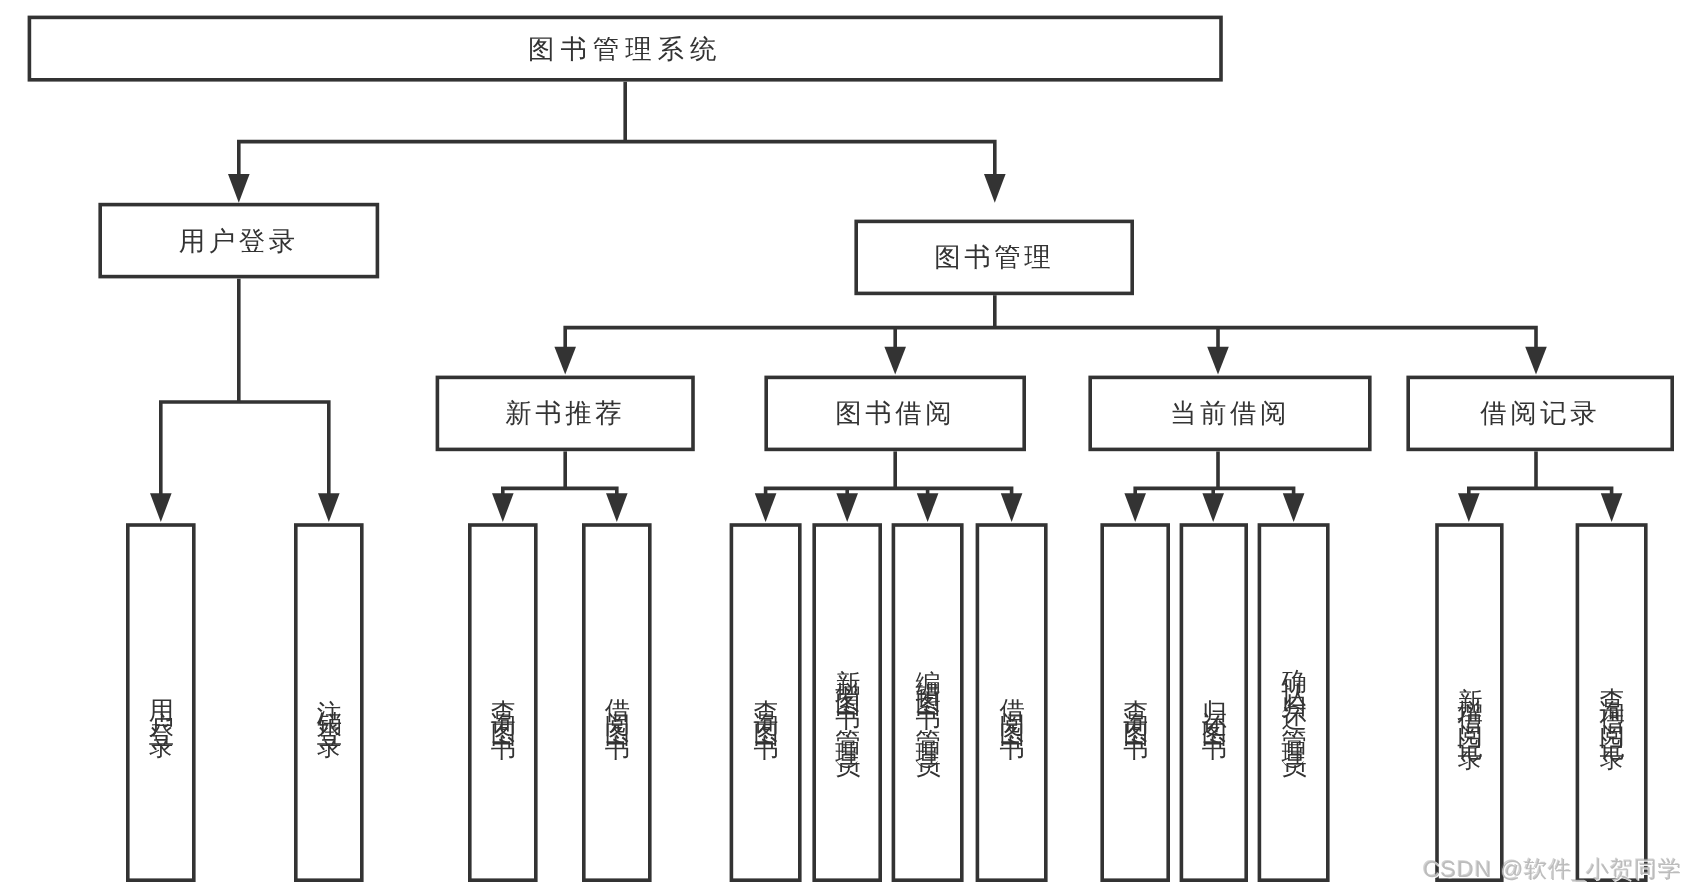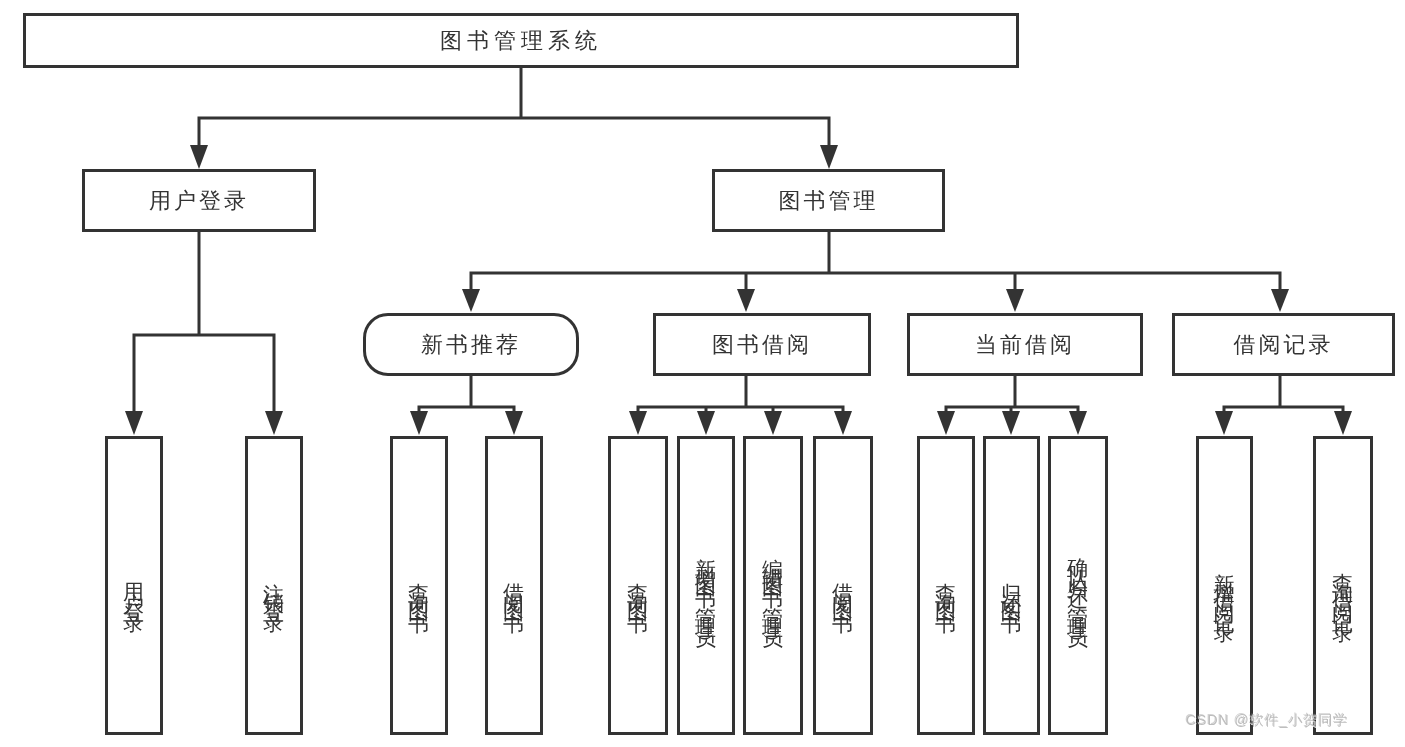--- a/index.html
+++ b/index.html
@@ -48,44 +48,44 @@
     writing-mode: vertical-rl;
     text-orientation: mixed;
     font-size: 21px;
     letter-spacing: 10px;
     line-height: 1;
     white-space: normal;
   }
   
   #n-root           { left: 23px;   top: 13px;  width: 996px; height: 55px; }
   #n-user-login     { left: 82px;   top: 169px; width: 234px; height: 63px; }
-  #n-book-mgmt      { left: 712px;  top: 169px; width: 233px; height: 63px; }
-  #n-new-book       { left: 363px;  top: 313px; width: 216px; height: 63px; border-radius: 25px; }
-  #n-book-borrow    { left: 637px;  top: 313px; width: 218px; height: 63px; margin-left: 16px; }
+  #n-book-mgmt      { left: 712px;  top: 183px; width: 233px; height: 63px; }
+  #n-new-book       { left: 363px;  top: 313px; width: 216px; height: 63px; }
+  #n-book-borrow    { left: 637px;  top: 313px; width: 218px; height: 63px; }
   #n-current-borrow { left: 907px;  top: 313px; width: 236px; height: 63px; }
   #n-borrow-record  { left: 1172px; top: 313px; width: 223px; height: 63px; }
   .box.leaf { top: 436px; height: 299px; }
   #l1  { left: 105px;  width: 58px; }
   #l2  { left: 245px;  width: 58px; }
   #l3  { left: 390px;  width: 58px; }
   #l4  { left: 485px;  width: 58px; }
   #l5  { left: 608px;  width: 60px; }
   #l6  { left: 677px;  width: 58px; }
   #l7  { left: 743px;  width: 60px; }
   #l8  { left: 813px;  width: 60px; }
   #l9  { left: 917px;  width: 58px; }
   #l10 { left: 983px;  width: 57px; }
   #l11 { left: 1048px; width: 60px; }
   #l12 { left: 1196px; width: 57px; }
   #l13 { left: 1313px; width: 60px; }
   .watermark {
     position: absolute;
     left: 1186px;
     top: 712px;
-    font-size: 14px;
+    font-size: 19px;
     letter-spacing: 1px;
     color: var(--watermark);
     text-shadow: 1px 1px 0 rgba(255,255,255,0.9), -1px -1px 0 rgba(130,130,130,0.35);
     white-space: nowrap;
     z-index: 5;
   }
 </style>
 </head>
 <body>
 

